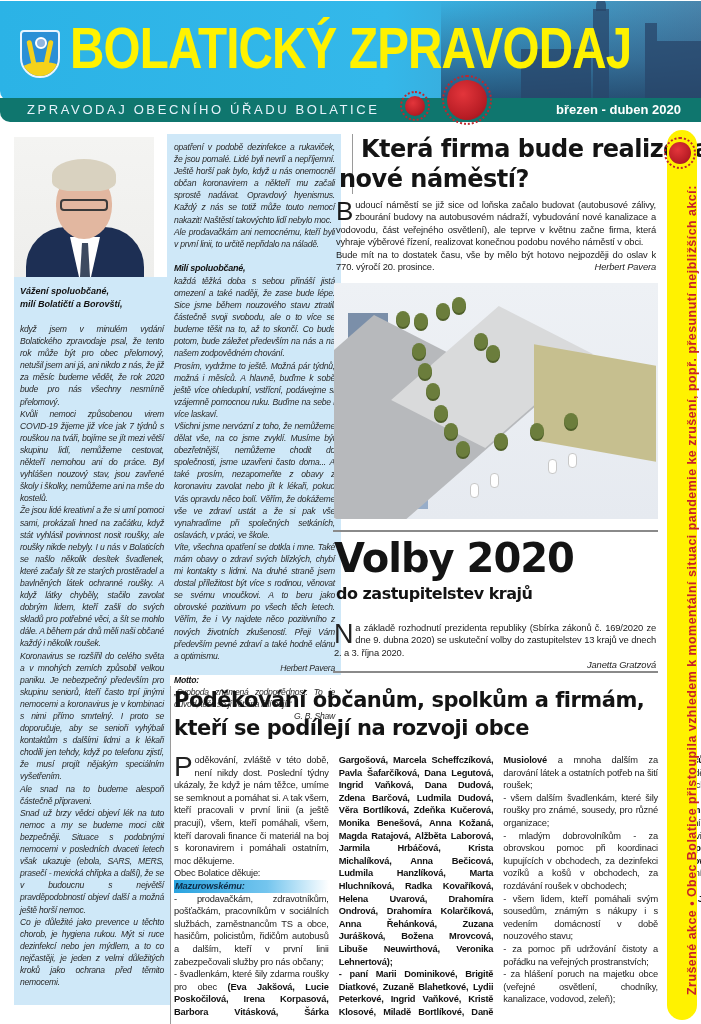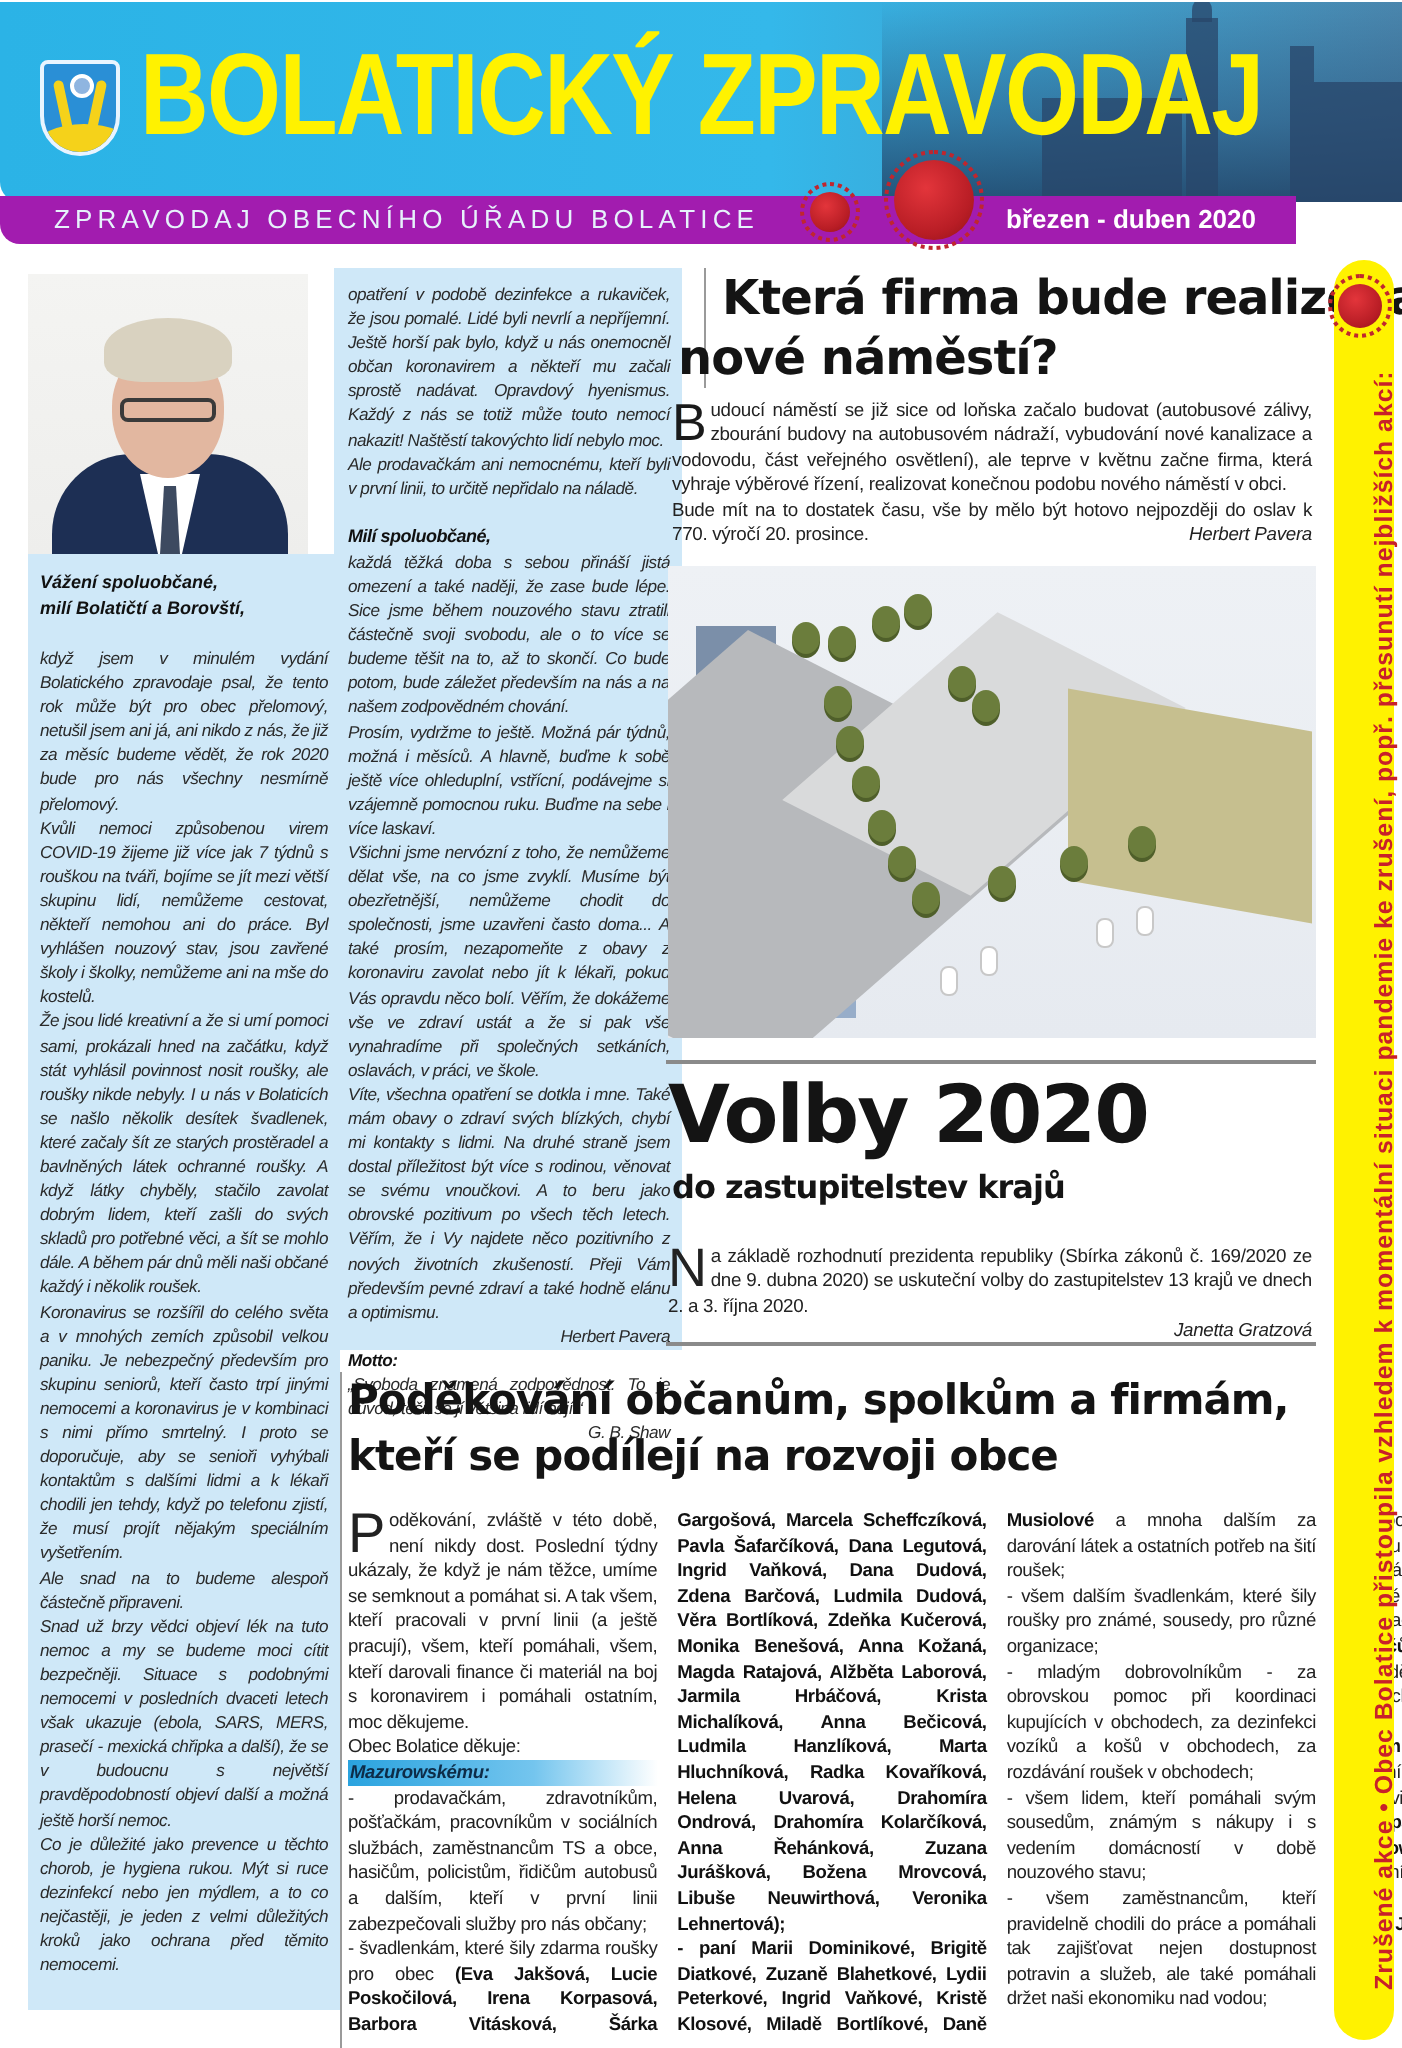--- a/index.html
+++ b/index.html
@@ -36,22 +36,22 @@
   .crest .hill { position: absolute; left: -4px; bottom: -8px; width: 48px; height: 22px; background: #f5d21a; border-radius: 50% 50% 0 0; }
 
   .title {
     position: absolute; left: 70px; top: 18px;
     font-family: "Liberation Sans", sans-serif; font-weight: 700; font-size: 58px; letter-spacing: -1px;
     color: #fff200; transform: scaleX(0.82); transform-origin: left top; white-space: nowrap;
     line-height: 1;
   }
 
   .subbar {
-    position: absolute; left: 0; top: 98px; width: 648px; height: 24px;
-    background: #a21caf; border-radius: 0 0 0 10px;
+    position: absolute; left: 0; top: 98px; width: 701px; height: 24px;
+    background: #0f766e; border-radius: 0 0 0 10px;
   }
   .subbar .sub {
     position: absolute; left: 27px; top: 4px; color: #e6f2fb;
     font-size: 13px; letter-spacing: 2.6px; font-family: "Liberation Sans", sans-serif;
   }
   .subbar .issue {
     position: absolute; right: 20px; top: 4px; color: #ffffff; font-weight: 700; font-size: 13px;
     font-family: "Liberation Sans", sans-serif;
   }
 
@@ -287,21 +287,20 @@
     <span class="dropcap-p">P</span><span>oděkování, zvláště v této době, není nikdy dost. Poslední týdny ukázaly, že když je nám těžce, umíme se semknout a pomáhat si. A tak všem, kteří pracovali v první linii (a ještě pracují), všem, kteří pomáhali, všem, kteří darovali finance či materiál na boj s koronavirem i pomáhali ostatním, moc děkujeme.</span>
   </p>
   <p>Obec Bolatice děkuje:</p>
   <span class="highlight">Mazurowskému:</span>
   <p><span>- prodavačkám, zdravotníkům, pošťačkám, pracovníkům v sociálních službách, zaměstnancům TS a obce, hasičům, policistům, řidičům autobusů a dalším, kteří v první linii zabezpečovali služby pro nás občany;</span></p>
   <p><span>- švadlenkám, které šily zdarma roušky pro obec </span><b>(Eva Jakšová, Lucie Poskočilová, Irena Korpasová, Barbora Vitásková, Šárka Gargošová, Marcela Scheffczíková, Pavla Šafarčíková, Dana Legutová, Ingrid Vaňková, Dana Dudová, Zdena Barčová, Ludmila Dudová, Věra Bortlíková, Zdeňka Kučerová, Monika Benešová, Anna Kožaná, Magda Ratajová, Alžběta Laborová, Jarmila Hrbáčová, Krista Michalíková, Anna Bečicová, Ludmila Hanzlíková, Marta Hluchníková, Radka Kovaříková, Helena Uvarová, Drahomíra Ondrová, Drahomíra Kolarčíková, Anna Řehánková, Zuzana Jurášková, Božena Mrovcová, Libuše Neuwirthová, Veronika Lehnertová);</b></p>
   <p><b>- paní Marii Dominikové, Brigitě Diatkové, Zuzaně Blahetkové, Lydii Peterkové, Ingrid Vaňkové, Kristě Klosové, Miladě Bortlíkové, Daně Musiolové</b><span> a mnoha dalším za darování látek a ostatních potřeb na šití roušek;</span></p>
   <p><span>- všem dalším švadlenkám, které šily roušky pro známé, sousedy, pro různé organizace;</span></p>
   <p><span>- mladým dobrovolníkům - za obrovskou pomoc při koordinaci kupujících v obchodech, za dezinfekci vozíků a košů v obchodech, za rozdávání roušek v obchodech;</span></p>
   <p><span>- všem lidem, kteří pomáhali svým sousedům, známým s nákupy i s vedením domácností v době nouzového stavu;</span></p>
-  <p><span>- všem zaměstnancům, kteří pravidelně chodili do práce a pomáhali tak zajišťovat nejen dostupnost potravin a služeb, ale také pomáhali držet naši ekonomiku nad vodou;</span></p>
   <p><span>- za pomoc při udržování čistoty a pořádku na veřejných prostranstvích;</span></p>
   <p><span>- za hlášení poruch na majetku obce (veřejné osvětlení, chodníky, kanalizace, vodovod, zeleň);</span></p>
   <p><b>- rodičům žáků a dětí</b><span> - za výuku svých dětí v období nouzového stavu, za jejich obětavou práci pro svoji rodinu;</span></p>
   <p><b>- všem občanům</b><span> - za dodržování opatření zavedených v boji proti koronaviru;</span></p>
   <p><b>- panu faráři Leslawu Mazurowskému</b><span> - za organizaci putování Nejsvětější Svátosti Oltářní v obci;</span></p>
   <p><b>- panu Janu Dorušákovi</b><span> - za zajištění člena</span></p>
 </div>
 
 <aside class="side-banner"></aside>
 <div class="virus v3"></div>

